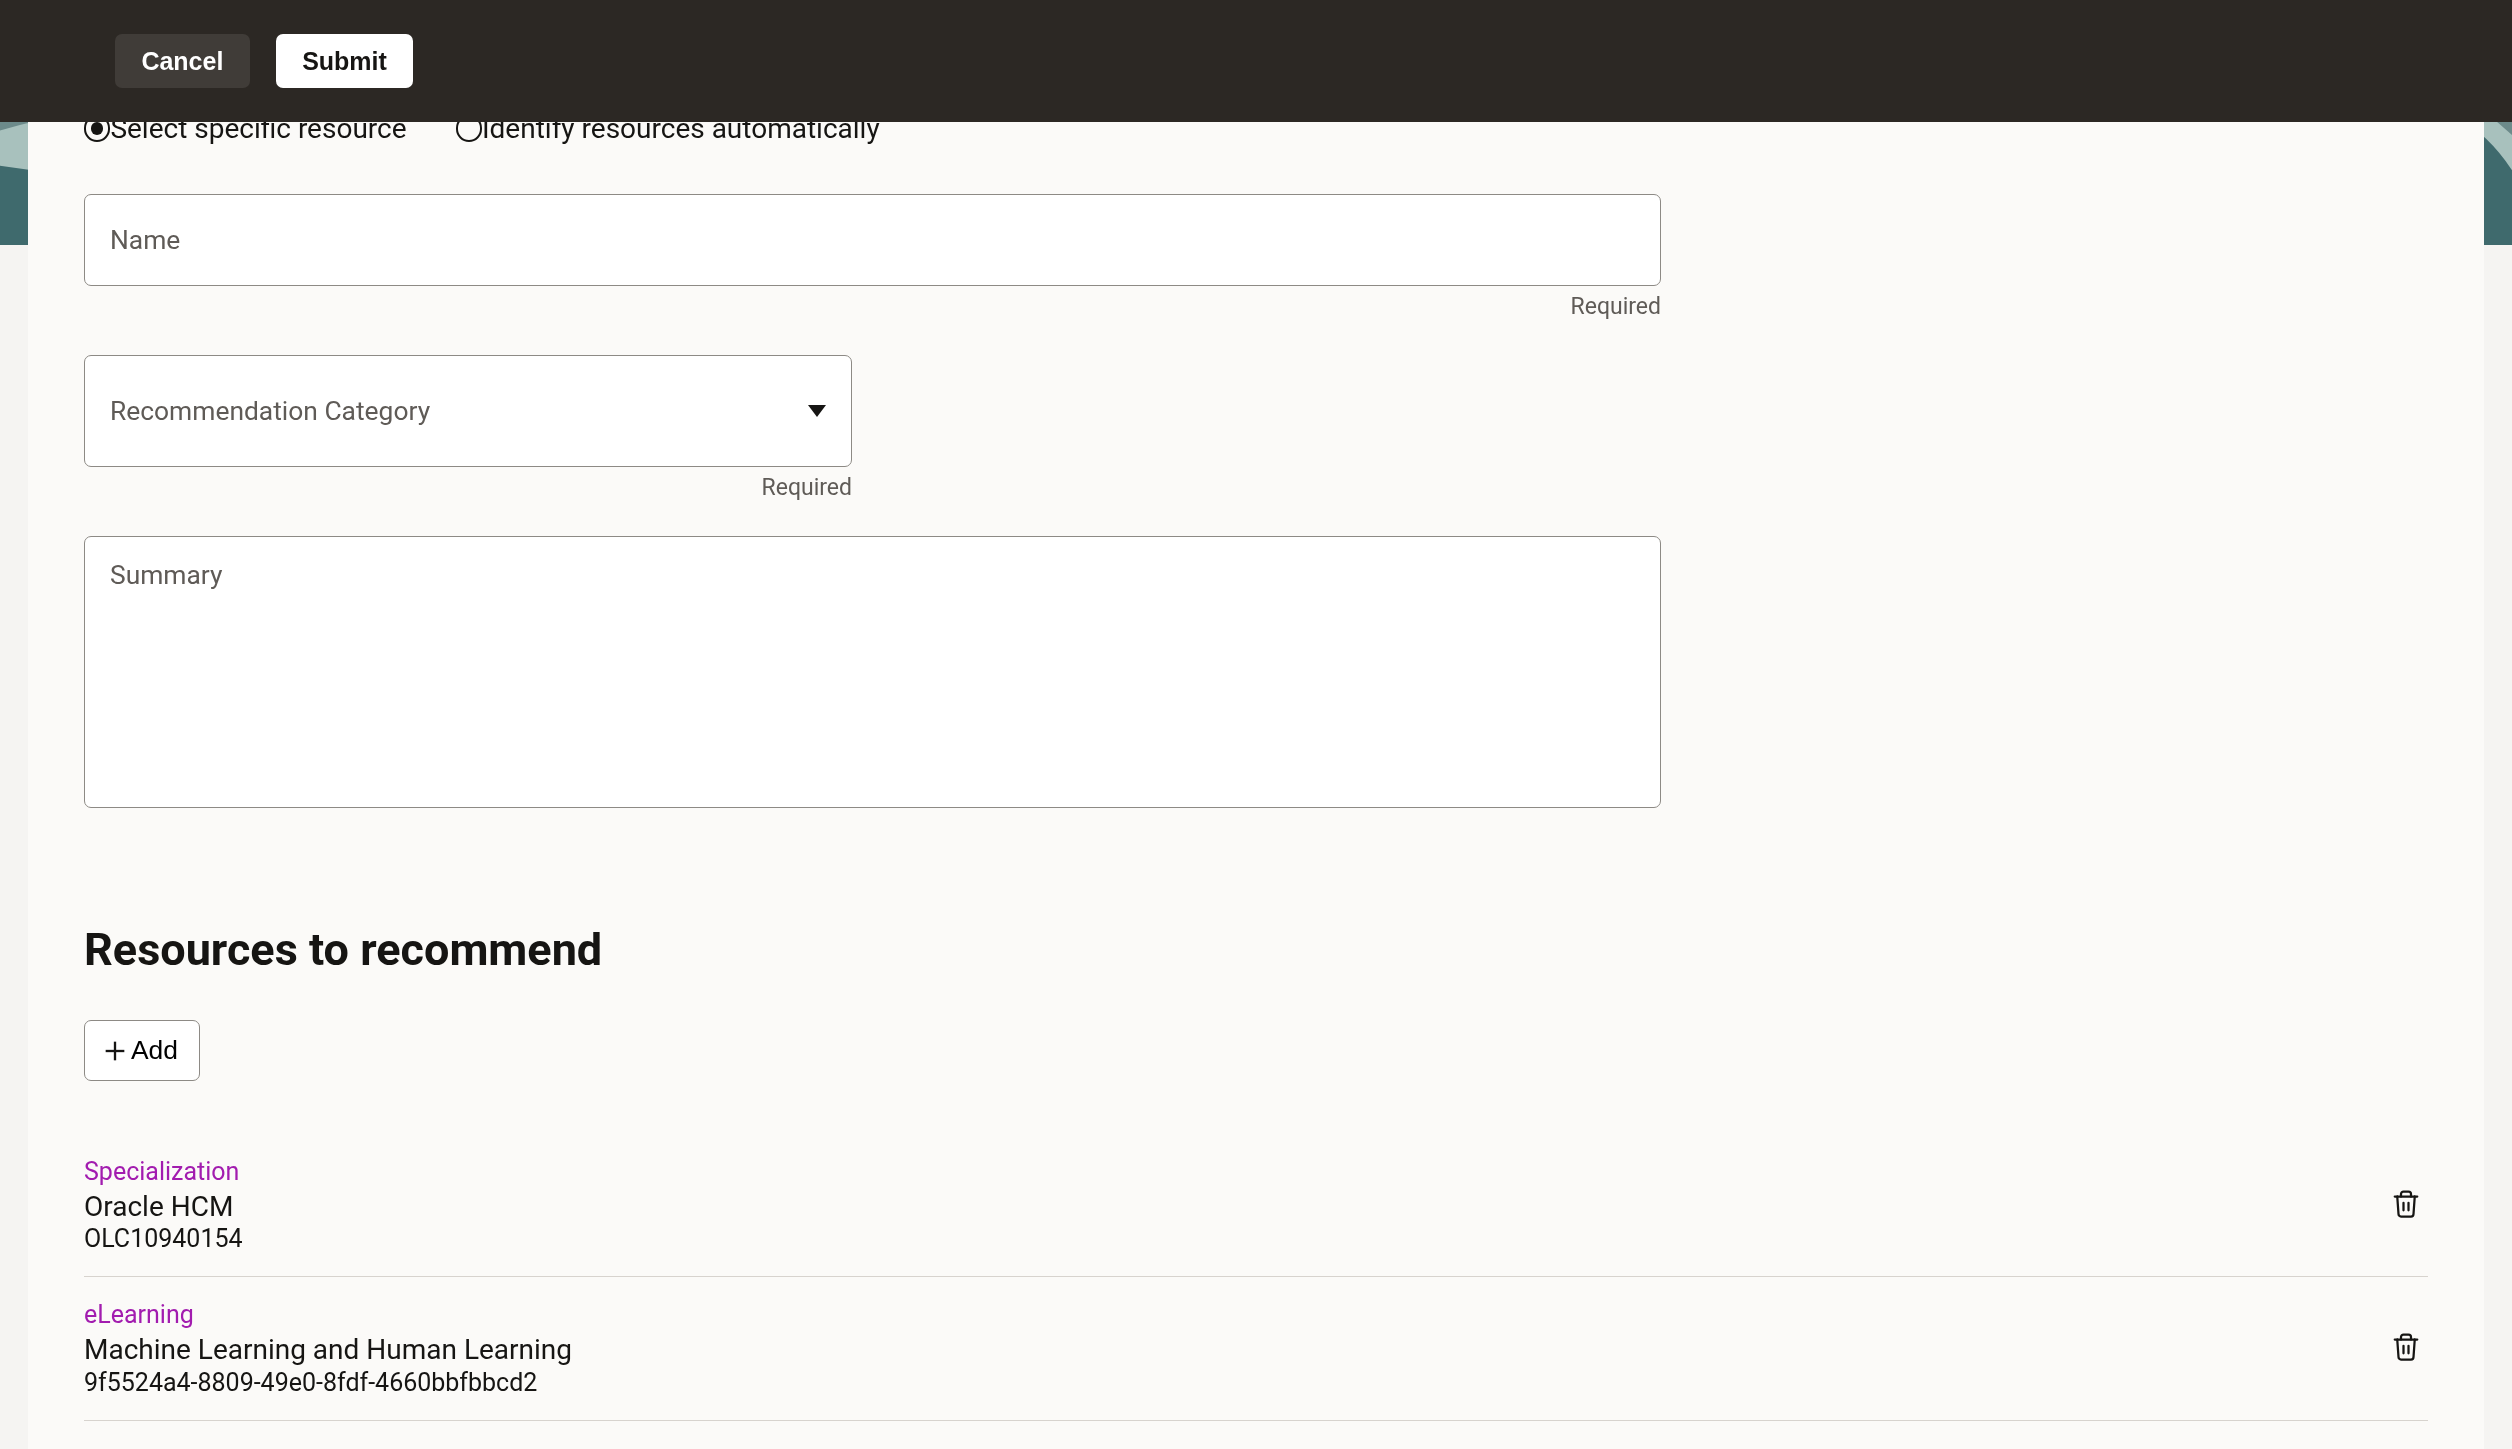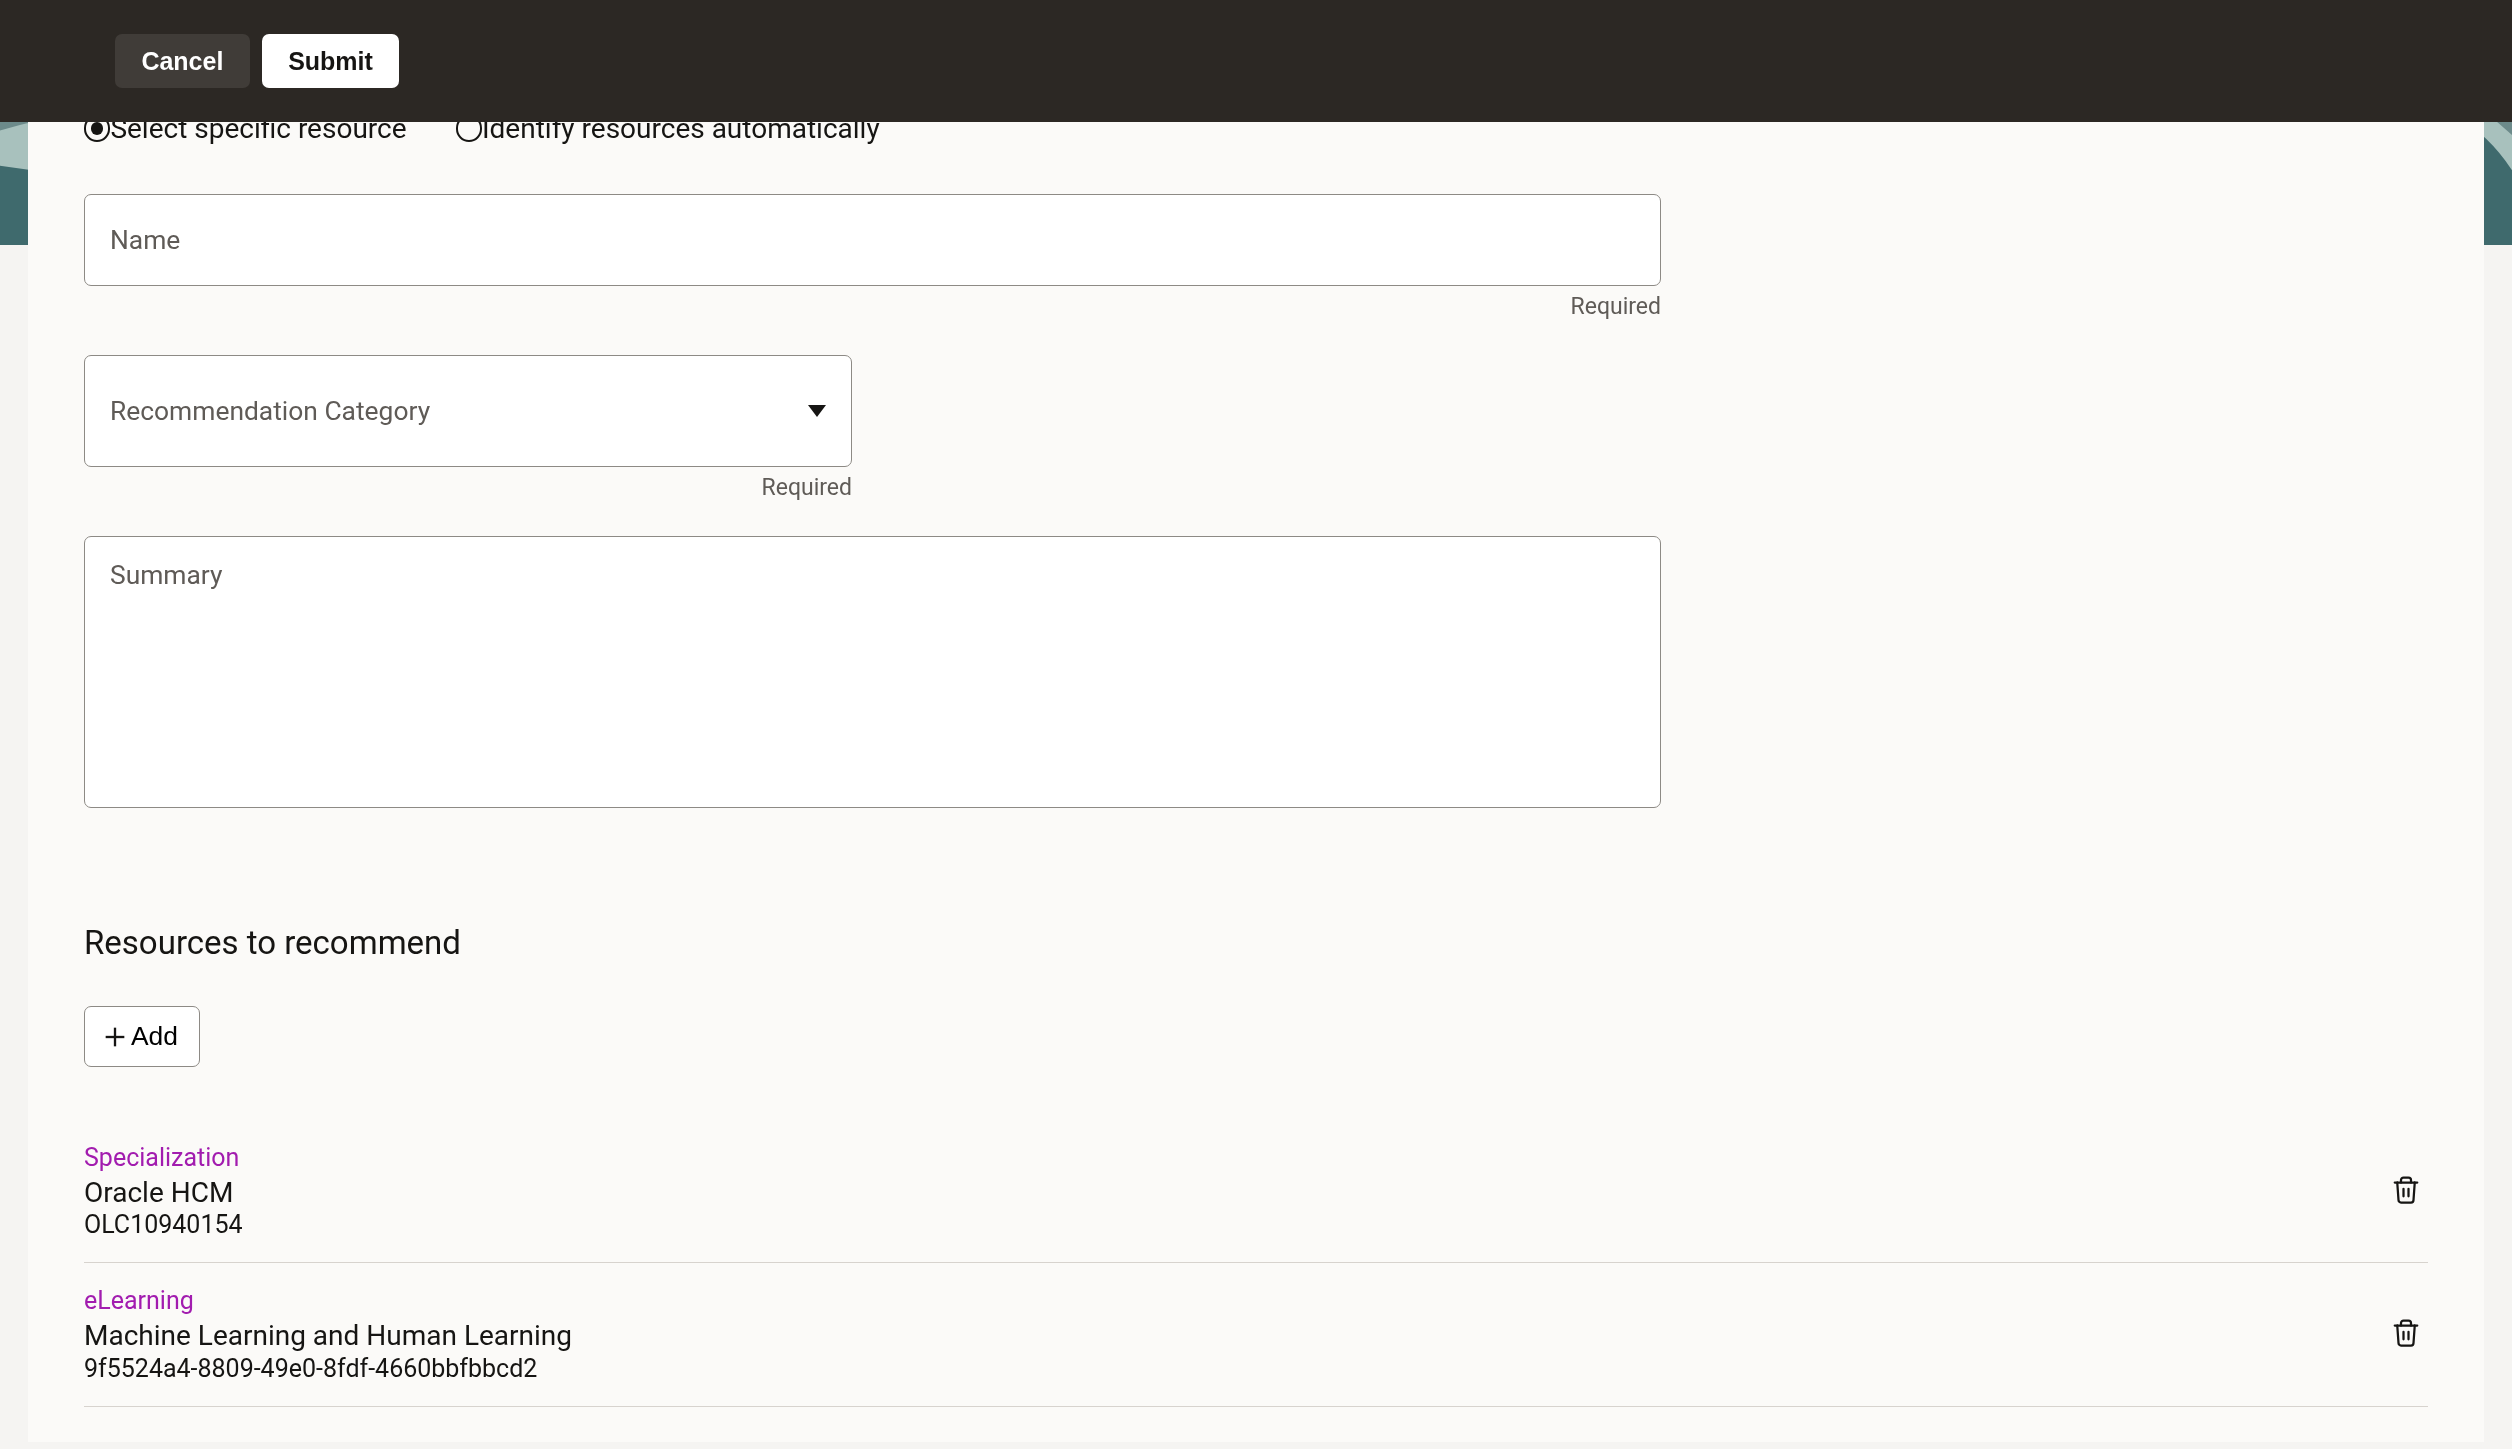--- a/index.html
+++ b/index.html
@@ -16,21 +16,21 @@
       justify-content: space-between;
       padding: 16px 115px;
       height: 122px;
       position: relative;
       z-index: 10;
     }
     .header-title {
       font-size: 48px;
       font-weight: 700;
     }
-    .header-actions { display: flex; gap: 12px; }
+    .header-actions { display: flex; gap: 26px; }
     .btn {
       font-size: 25px;
       font-weight: 600;
       padding: 12.3px 26.4px;
       border-radius: 7px;
       border: none;
       cursor: pointer;
     }
     .btn-cancel { background: #403c38; color: #fff; }
     .btn-submit { background: #fff; color: #161513; }
@@ -81,21 +81,21 @@
     }
     .input-name { width: 1577px; height: 92px; }
     .input-category { width: 768px; height: 112px; display:flex; align-items:center; justify-content:space-between; }
     .input-summary { width: 1577px; height: 272px; align-items: flex-start; }
     .placeholder { color: #5f5b57; font-size: 26.4px; text-align: right; }
     .hint-row { display: flex; width: 1577px; justify-content: flex-end; margin-top: 7px; }
     .hint-row-cat { display: flex; width: 768px; justify-content: flex-end; margin-top: 7px; }
     .hint { font-size: 23px; color: #5f5b57; }
     .caret { width:0; height:0; border-left: 9.7px solid transparent; border-right: 9.7px solid transparent; border-top: 12.3px solid #161513; }
 
-    .section-title { font-size: 33px; font-weight: 400; margin-top: 115px; margin-bottom: 44px; }
+    .section-title { font-size: 45px; font-weight: 700; margin-top: 115px; margin-bottom: 44px; }
 
     .add-btn {
       display: inline-flex; align-items: center; gap: 2px;
       border: 1.3px solid #8d8a85; border-radius: 7px;
       background: #fff; padding: 14px 21px 14px 16px;
       font-size: 26.4px; font-weight: 500; cursor: pointer;
     }
     .plus-icon { display:flex; align-items:center; justify-content:center; }
 
     .resource-list { margin-top: 53px; padding: 0 56px; }

